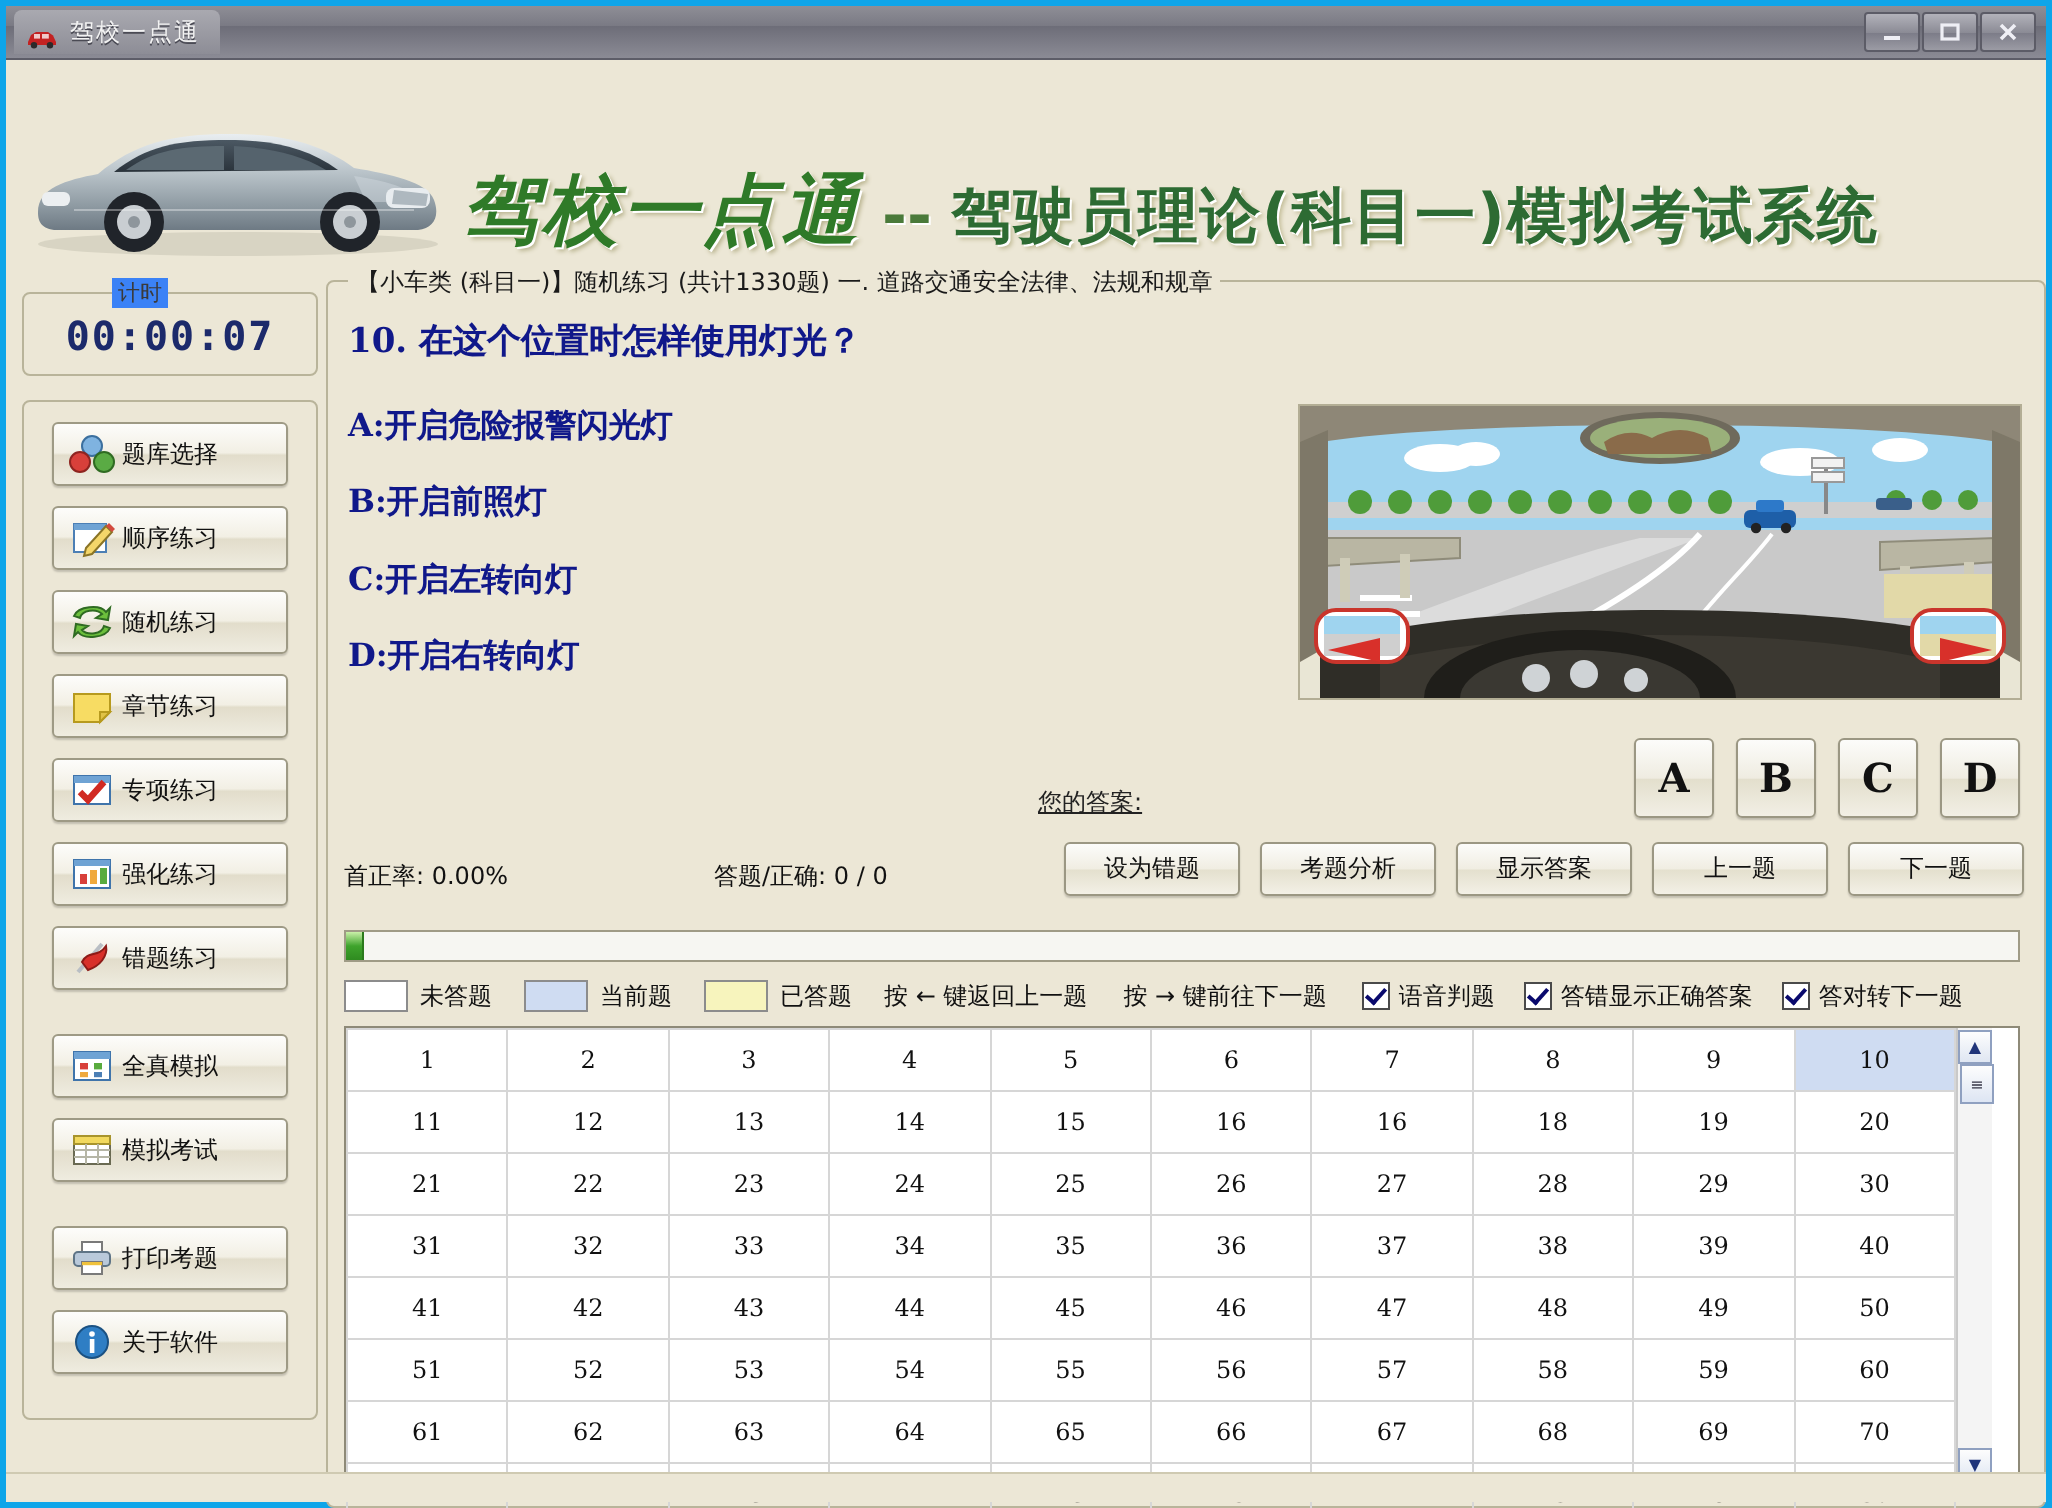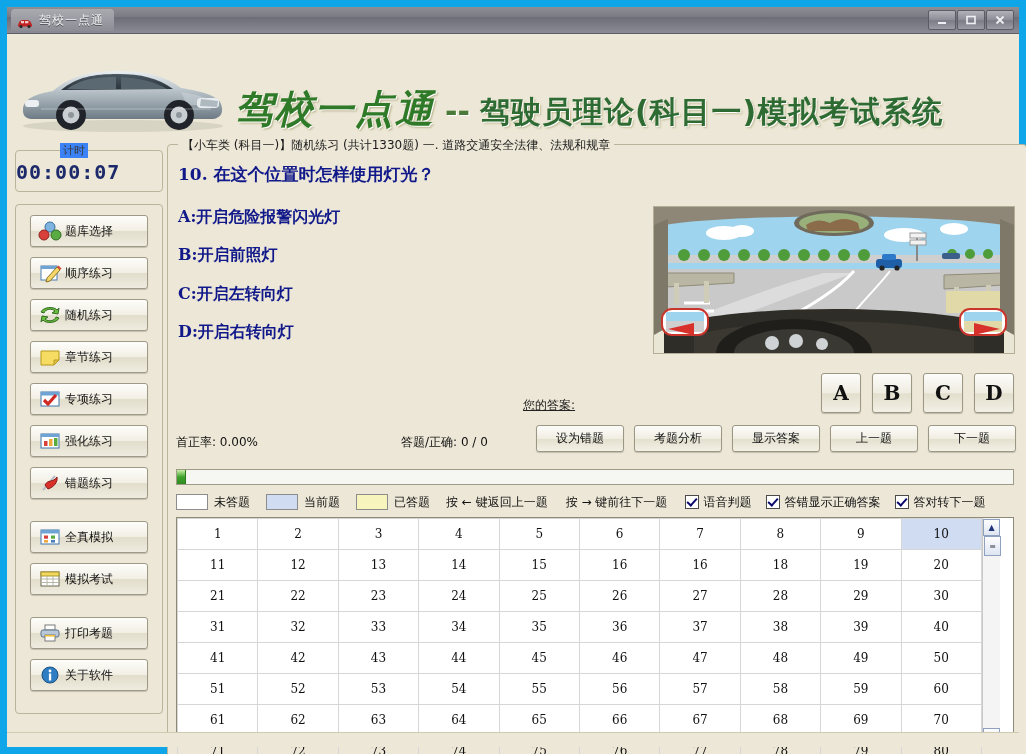--- a/index.html
+++ b/index.html
@@ -2,21 +2,21 @@
 <html><head>
 <meta charset="utf-8">
 <style>
   html,body{margin:0;padding:0;}
   body{
     width:1026px;height:754px;overflow:hidden;
     font-family:"DejaVu Sans","Liberation Sans",sans-serif;
     background:#ece7d6;
   }
   #app{position:relative;width:1026px;height:754px;box-sizing:border-box;
-       border:7px solid #0ea5e9;background:#ece7d6;}
+       border:3px solid #0ea5e9;background:#ece7d6;}
 
   
   .titlebar{position:relative;height:26px;
     background:linear-gradient(to bottom,#8e8e96 0%,#7a7a84 38%,#6d6d78 39%,#8b8b95 100%);
     border-bottom:1px solid #5d5d68;}
   .tb-left{position:absolute;left:4px;top:2px;height:22px;display:flex;align-items:center;gap:6px;
     padding:0 10px 0 6px;border-radius:4px 4px 0 0;
     background:linear-gradient(to bottom,#a9a9b0,#8d8d96);}
   .tb-icon{width:16px;height:12px;position:relative;}
   .tb-title{color:#f2f2f2;font-size:12px;letter-spacing:1px;text-shadow:0 1px 0 #4a4a54;}
@@ -40,21 +40,21 @@
 
   
   .body-area{position:relative;height:620px;}
 
   
   .sidebar{position:absolute;left:8px;top:0;width:148px;}
   .group{border:1px solid #b9b49a;border-radius:4px;background:#ece7d6;position:relative;}
   .group-legend{position:absolute;left:9px;top:-8px;background:#3b82f6;padding:0 3px;
     font-size:11px;color:#3a3a3a;margin-left:35px;}
   .timer-box{height:40px;margin-top:10px;}
-  .timer-val{padding-top:9px;font-family:"DejaVu Sans Mono",monospace;
+  .timer-val{text-align:center;padding-top:9px;font-family:"DejaVu Sans Mono",monospace;
     font-size:20px;font-weight:bold;color:#1c2a6b;letter-spacing:1px;}
   .btn-group{margin-top:12px;padding:10px 0 12px;}
   .sbtn{display:flex;align-items:center;width:116px;height:30px;margin:0 auto 10px;
     background:linear-gradient(to bottom,#fdfdfb 0%,#f2efe4 48%,#e2ddcb 52%,#efece0 100%);
     border:1px solid #9e9a85;border-radius:3px;box-shadow:0 1px 1px rgba(0,0,0,.18);
     cursor:default;}
   .sbtn .ico{width:26px;height:20px;margin-left:6px;position:relative;flex:none;}
   .sbtn .lbl{font-size:12px;color:#111;margin-left:2px;}
   .spacer{height:12px;}
 
@@ -75,21 +75,21 @@
 
   .ans-label{position:absolute;left:355px;top:252px;font-size:12px;color:#222;text-decoration:underline;}
   .abcd{position:absolute;right:12px;top:228px;display:flex;gap:11px;}
   .abtn{width:38px;height:38px;border:1px solid #9b9783;border-radius:3px;
     background:linear-gradient(to bottom,#fcfcfa,#efece1 50%,#e3dfcd 52%,#f2efe5);
     box-shadow:0 1px 1px rgba(0,0,0,.2);
     display:flex;align-items:center;justify-content:center;
     font-family:"DejaVu Serif","Liberation Serif",serif;font-size:20px;font-weight:bold;color:#111;}
 
   .rate{position:absolute;left:8px;top:289px;font-size:12px;color:#111;}
-  .score{position:absolute;left:193px;top:289px;font-size:12px;color:#111;margin-left:40px;}
+  .score{position:absolute;left:193px;top:289px;font-size:12px;color:#111;}
 
   .toolbtns{position:absolute;right:10px;top:280px;display:flex;gap:10px;}
   .tbtn{width:86px;height:25px;border:1px solid #9b9783;border-radius:3px;
     background:linear-gradient(to bottom,#fcfcfa,#f0ede2 50%,#e4e0ce 52%,#f3f0e6);
     box-shadow:0 1px 1px rgba(0,0,0,.18);
     display:flex;align-items:center;justify-content:center;font-size:12px;color:#111;}
 
   .progress{position:absolute;left:8px;top:324px;width:838px;height:16px;
     background:#f6f6f2;border:1px solid #9f9b86;box-sizing:border-box;}
   .progress .fill{height:100%;background:linear-gradient(to bottom,#c9f0a8,#3ea32c 50%,#2f8b20);

